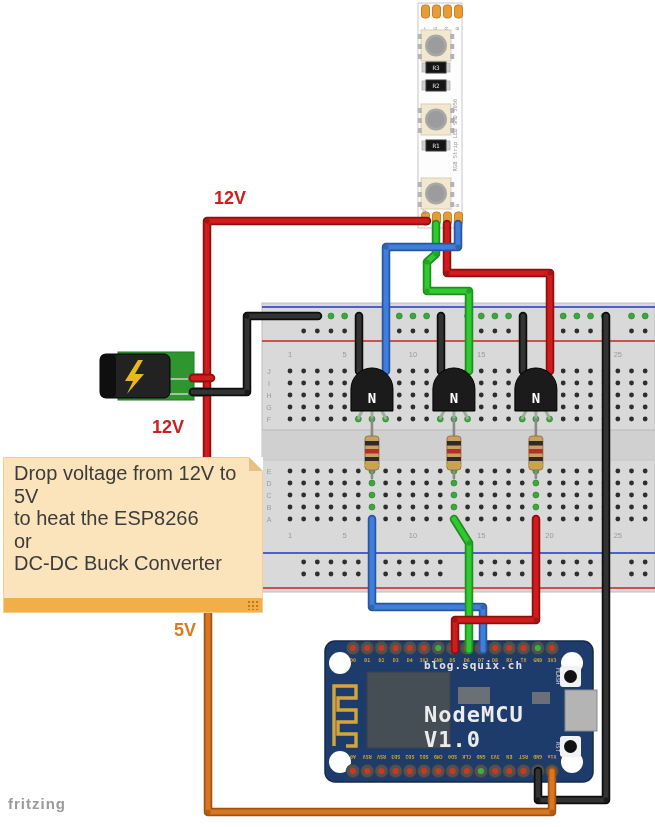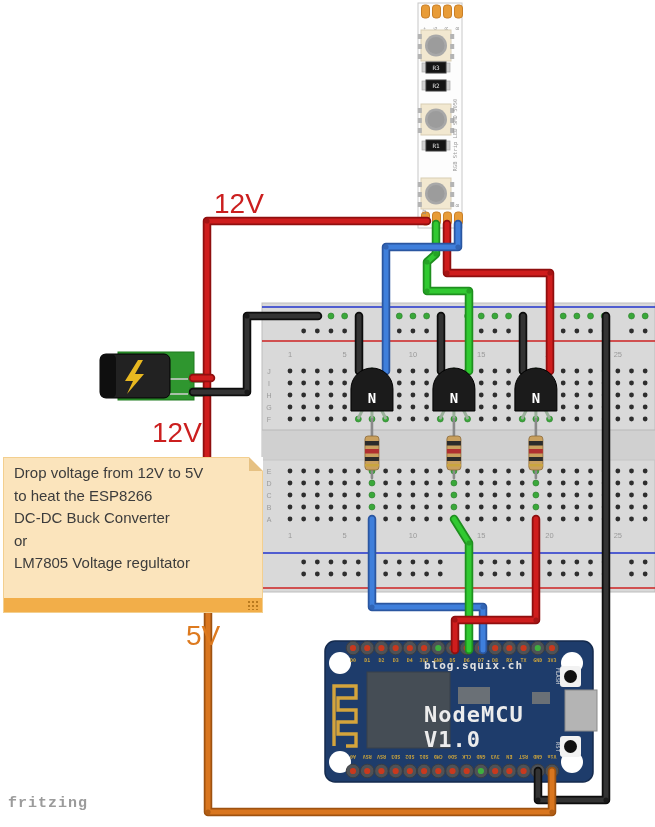--- a/index.html
+++ b/index.html
@@ -1,31 +1,31 @@
 <!DOCTYPE html>
 <html><head>
 <meta charset="utf-8">
 <style>
   html,body{margin:0;padding:0;background:#fff;}
   .stage{position:relative;width:655px;height:827px;background:#ffffff;overflow:hidden;
          font-family:"Liberation Sans",sans-serif;}
   .stage svg{position:absolute;left:0;top:0;}
-  .volt-label{position:absolute;font-weight:normal;font-size:28px;letter-spacing:0;}
+  .volt-label{position:absolute;font-weight:bold;font-size:18px;letter-spacing:0;}
   .v12{color:#cb1f1f;}
   .v5{color:#dd7a1f;}
   .note{position:absolute;left:3px;top:457px;width:260px;height:156px;background:#fbe4bc;
         border:1px solid #f3cf8f;box-sizing:border-box;}
   .note-bar{position:absolute;left:0;right:0;bottom:0;height:14px;background:#f2ae49;}
   .note-fold{position:absolute;top:-1px;right:-1px;width:0;height:0;border-style:solid;
              border-width:0 14px 14px 0;border-color:#ffffff #ffffff #e6c183 transparent;}
-  .note-text{padding:4px 10px 0 10px;font-size:15px;line-height:22.5px;color:#3c3c3c;}
+  .note-text{padding:4px 10px 0 10px;font-size:20px;line-height:22.5px;color:#3c3c3c;}
   .note-dots{position:absolute;right:3px;bottom:2px;width:12px;height:10px;
              background-image:radial-gradient(#b97a1e 35%, transparent 40%);
              background-size:4px 4px;}
-  .fritzing{position:absolute;left:8px;top:795px;font-family:Liberation Mono, monospace;
+  .fritzing{position:absolute;left:8px;top:795px;font-family:Liberation Sans, sans-serif;
             font-weight:bold;font-size:15px;color:#9b9b9b;letter-spacing:1px;}
   text{user-select:none;}
 </style>
 </head>
 <body>
 
 <div class="stage">
 
   <svg width="655" height="827" viewBox="0 0 655 827">
 
@@ -737,26 +737,25 @@
           <rect x="528.88" y="457" width="14" height="4" fill="#2b2b2b"></rect>
           <rect x="528.88" y="464" width="14" height="2.5" fill="#caa53e"></rect>
         </g>
       </g>
   </svg>
 
   <div class="note">
     <div class="note-text" id="note-lines">
         <div>Drop voltage from 12V to 5V</div>
         <div>to heat the ESP8266</div>
+        <div>or</div>
         <div>DC-DC Buck Converter</div>
-        <div>or</div>
-        <div>LM7805 Voltage regultator</div>
       </div>
     <div class="note-bar"></div>
     <div class="note-fold"></div>
     <div class="note-dots"></div>
   </div>
 
   <div class="volt-label v12" style="left:214px;top:188px;">12V</div>
   <div class="volt-label v12" style="left:152px;top:417px;">12V</div>
-  <div class="volt-label v5" style="left:174px;top:620px;margin-left:12px;">5V</div>
+  <div class="volt-label v5" style="left:174px;top:620px;">5V</div>
   <div class="fritzing">fritzing</div>
 </div>
 
 </body></html>

